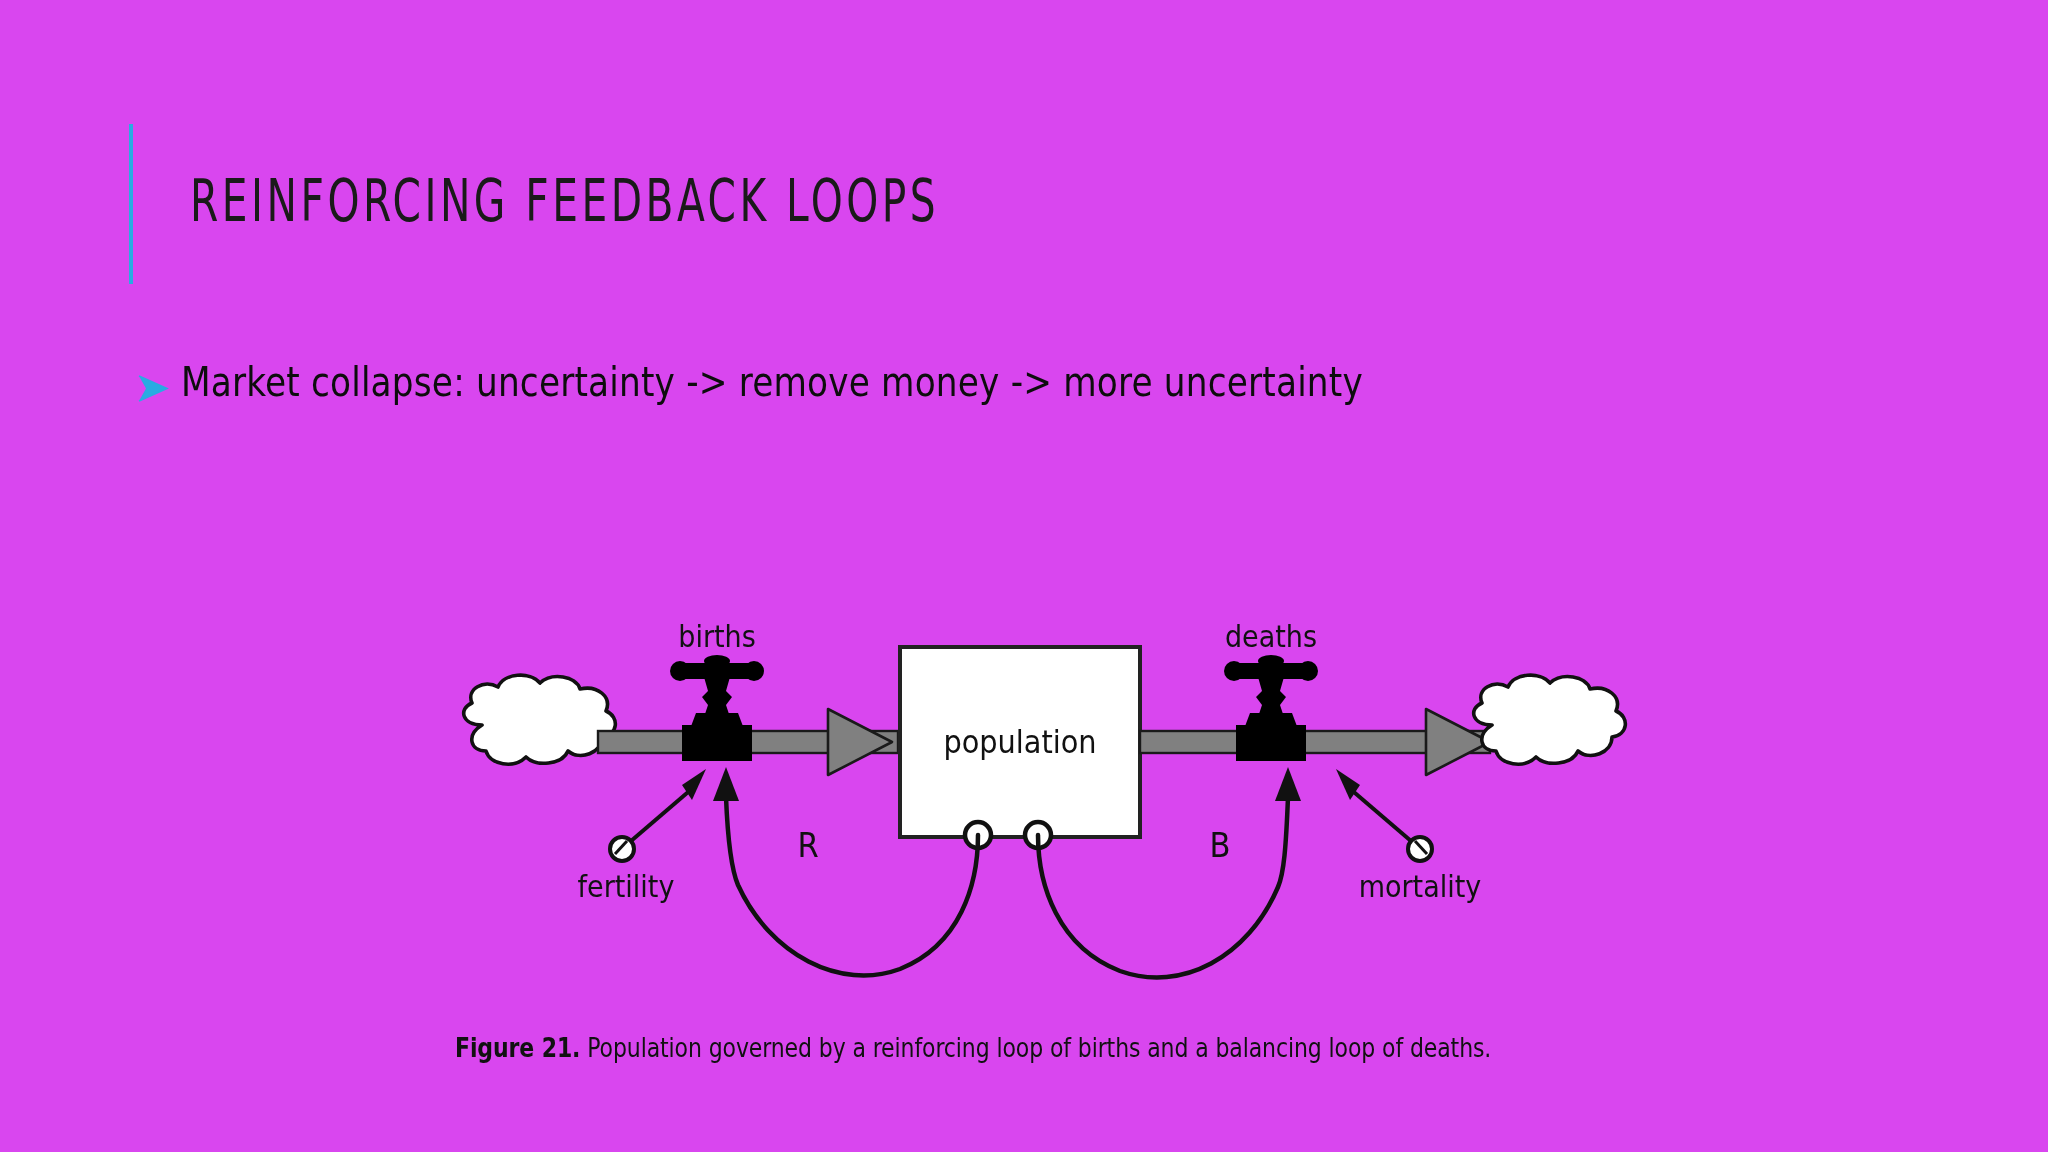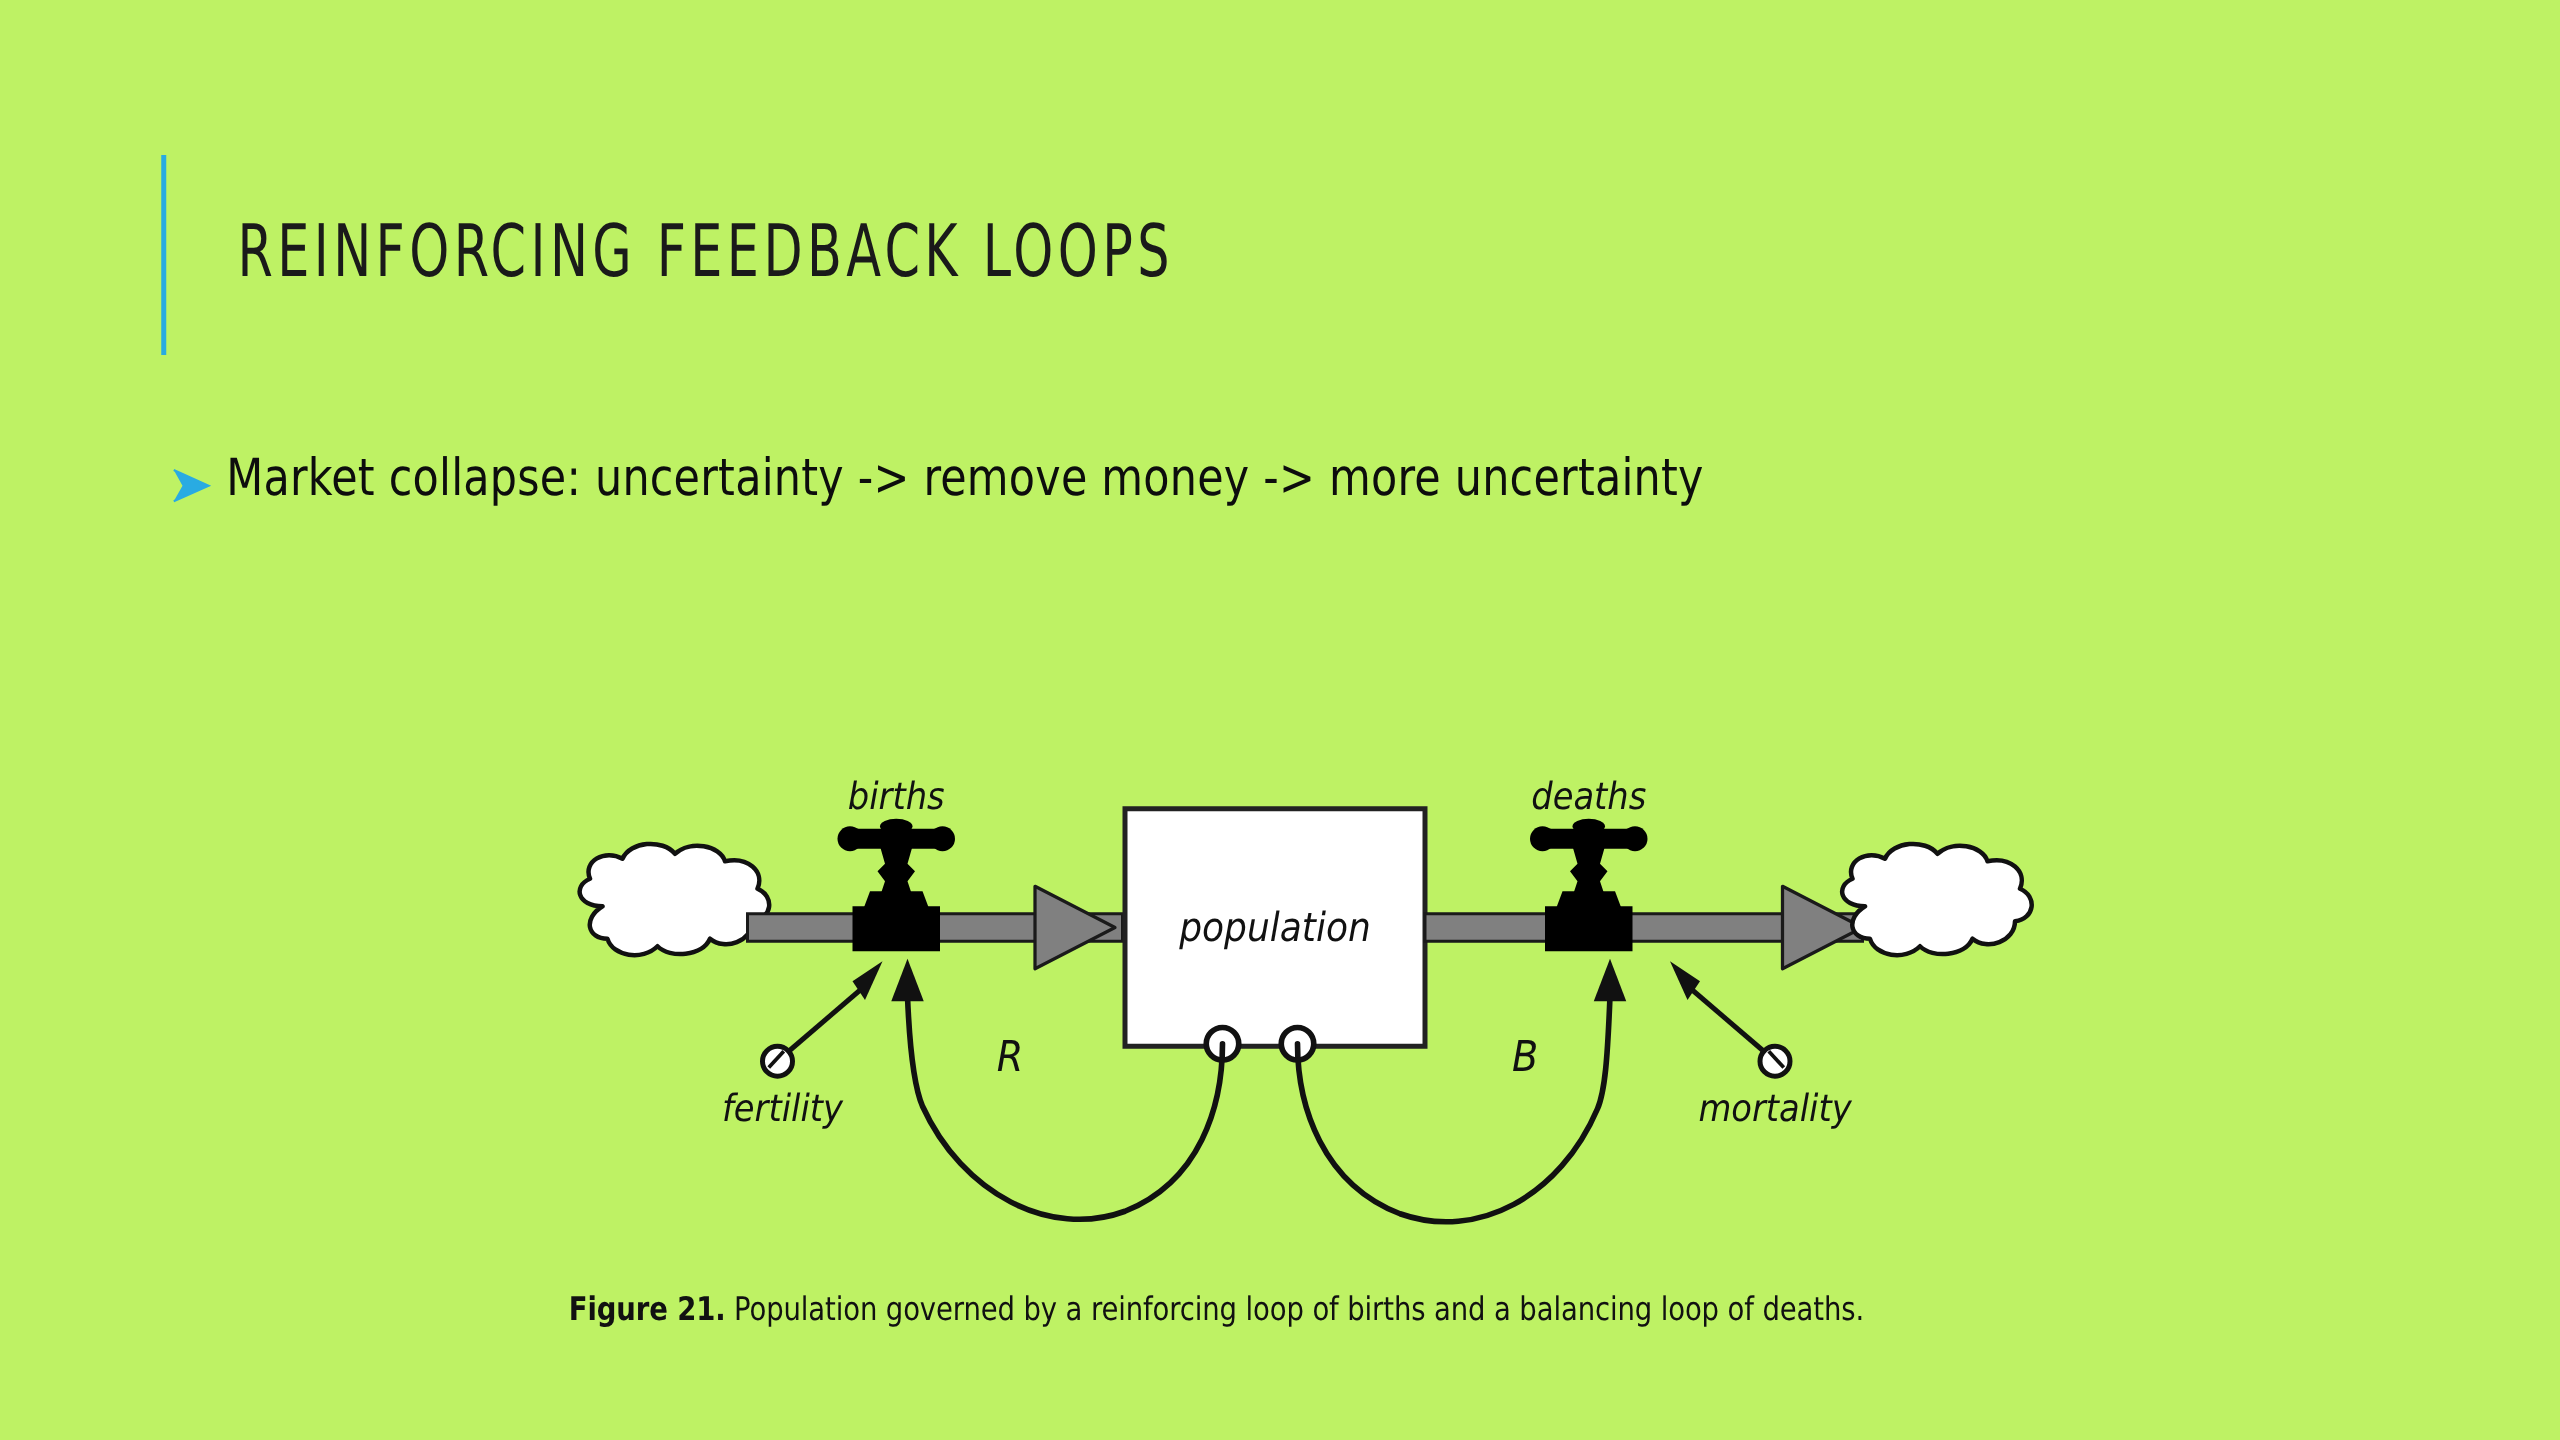--- a/index.html
+++ b/index.html
@@ -11,21 +11,21 @@
     width: 2048px;
     height: 1152px;
     font-family: "Liberation Sans", sans-serif;
     overflow: hidden;
     position: relative;
   }
 
   .slide {
     position: absolute;
     inset: 0;
-    background: #bef264;
+    background: #d946ef;
   }
 
   
   .title-accent {
     position: absolute;
     left: 129px;
     top: 124px;
     width: 4px;
     height: 160px;
     background: #29ABE2;
@@ -80,21 +80,20 @@
     transform-origin: left center;
   }
 
   
   .figure-wrap {
     position: absolute;
     left: 430px;
     top: 585px;
     width: 1200px;
     height: 470px;
-    font-style: italic;
   }
   .figure-svg {
     display: block;
   }
   .caption {
     position: absolute;
     left: 455px;
     top: 1033px;
     font-family: "DejaVu Sans Condensed", "Liberation Sans Narrow", "Liberation Sans", sans-serif;
     font-size: 26px;

